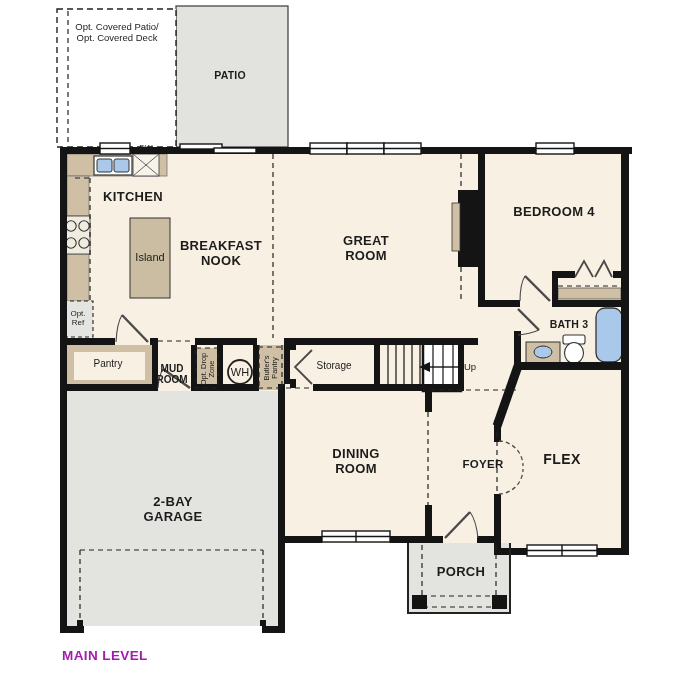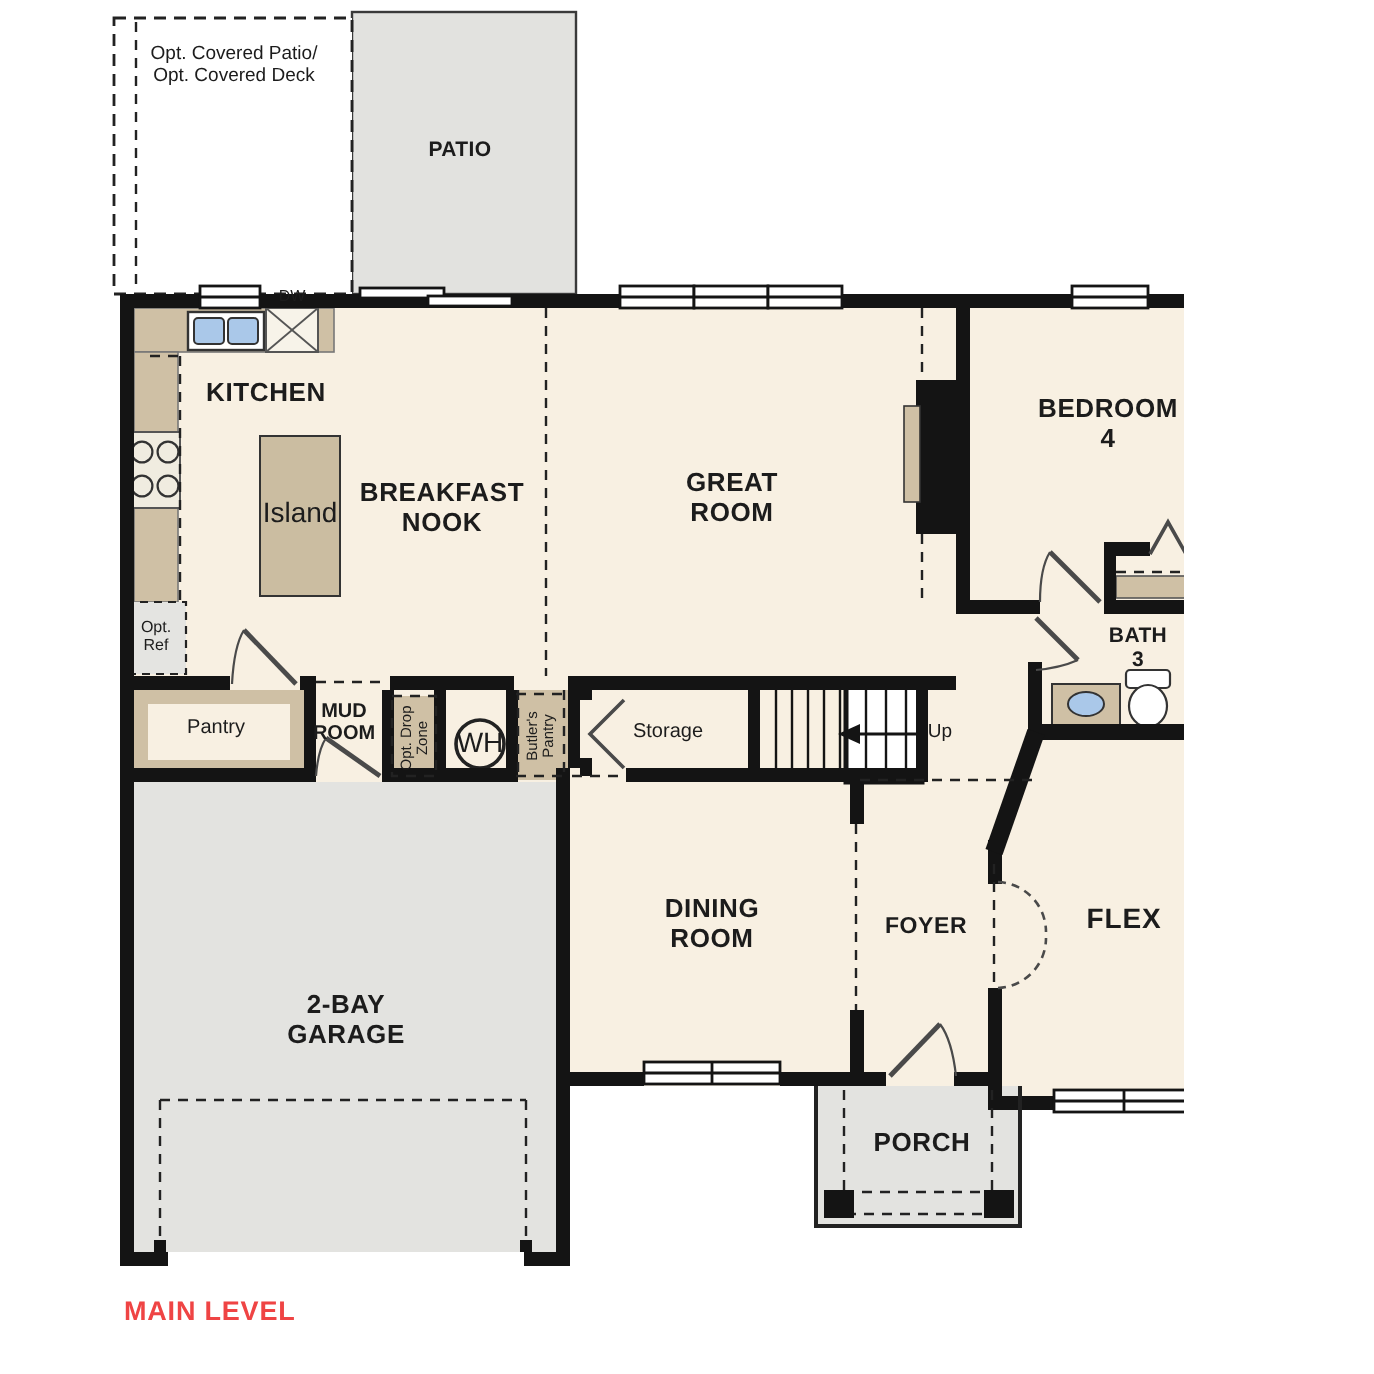--- a/index.html
+++ b/index.html
@@ -1,34 +1,34 @@
 <!DOCTYPE html>
 <html><head>
 <meta charset="utf-8">
 <style>
   html,body{margin:0;padding:0;background:#ffffff;}
-  #stage{position:relative;width:592px;height:687px;background:#ffffff;overflow:hidden;
+  #stage{position:relative;width:687px;height:687px;background:#ffffff;overflow:hidden;
          font-family:"Liberation Sans",sans-serif;}
   #plan-svg{position:absolute;left:0;top:0;}
   .lbl{position:absolute;transform:translate(-50%,-50%);white-space:pre-line;text-align:center;
        color:#1c1c1c;line-height:1.13;pointer-events:none;}
   .rot{transform:translate(-50%,-50%) rotate(-90deg);}
   .b{font-weight:bold;text-align:center;}
   .f13{font-size:13px;letter-spacing:.3px;}
   .f14{font-size:14px;letter-spacing:.4px;}
-  .f115{font-size:11.5px;letter-spacing:.3px;}
+  .f115{font-size:11.5px;letter-spacing:.3px;margin-left:20px;}
   .f11{font-size:13px;letter-spacing:.3px;}
   .f105{font-size:10.5px;letter-spacing:.2px;}
   .f10{font-size:10px;}
   .f95{font-size:9.5px;}
   .f9{font-size:10px;}
-  .f85{font-size:14px;}
+  .f85{font-size:11px;}
   .f8{font-size:8px;}
   .f75{font-size:7.5px;}
-  .title{position:absolute;font-weight:bold;font-size:13.5px;color:#ef4444;letter-spacing:.4px;}
+  .title{position:absolute;font-weight:bold;font-size:13.5px;color:#a21caf;letter-spacing:.4px;}
 </style>
 </head>
 <body>
 
 <div id="stage">
 
 <svg id="plan-svg" width="687" height="687" viewBox="0 0 687 687">
 
   <rect x="176" y="6" width="112" height="141" fill="#e2e2df" stroke="#3a3a3a" stroke-width="1.2"></rect>
   <rect x="57" y="9" width="119" height="138" fill="#ffffff" stroke="#222" stroke-width="1.4" stroke-dasharray="6,4"></rect>
@@ -258,21 +258,21 @@
 <div class="lbl f8" style="left:146px;top:148px">DW</div>
 <div class="lbl f85" style="left:150px;top:257px">Island</div>
 <div class="lbl b f13" style="left:221px;top:254px">BREAKFAST
 NOOK</div>
 <div class="lbl b f13" style="left:366px;top:249px">GREAT
 ROOM</div>
 <div class="lbl b f13" style="left:554px;top:212px">BEDROOM 4</div>
 <div class="lbl f8" style="left:78px;top:318px">Opt.
 Ref</div>
 <div class="lbl f9" style="left:108px;top:364px">Pantry</div>
-<div class="lbl b f10" style="left:172px;top:362px">MUD
+<div class="lbl b f10" style="left:172px;top:374px">MUD
 ROOM</div>
 <div class="lbl rot f75" style="left:208px;top:369px">Opt. Drop
 Zone</div>
 <div class="lbl f85" style="left:240px;top:372px">WH</div>
 <div class="lbl rot f75" style="left:271px;top:368px">Butler's
 Pantry</div>
 <div class="lbl f9" style="left:334px;top:366px">Storage</div>
 <div class="lbl f95" style="left:470px;top:367px">Up</div>
 <div class="lbl b f105" style="left:569px;top:325px">BATH 3</div>
 <div class="lbl b f13" style="left:356px;top:462px">DINING

